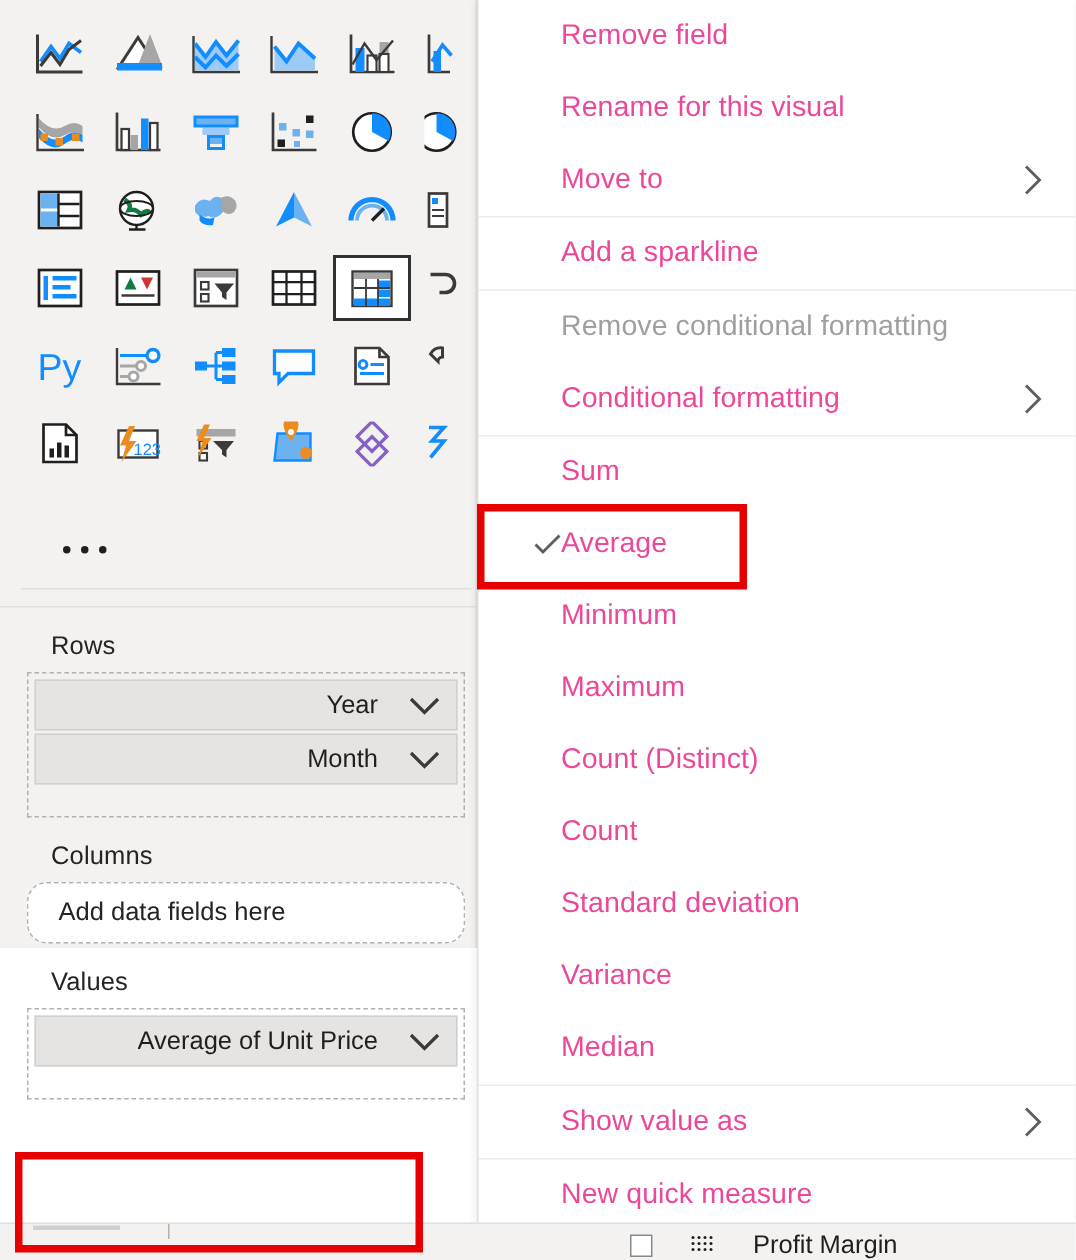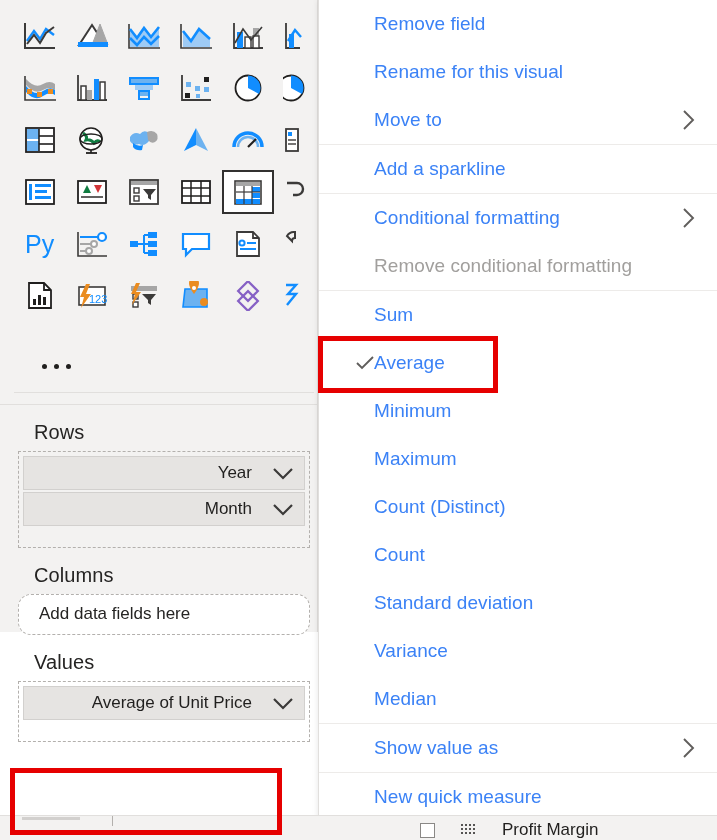--- a/index.html
+++ b/index.html
@@ -34,21 +34,21 @@
   }
   #more-visuals i{display:block;width:5px;height:5px;border-radius:50%;background:#201f1e;}
 
   .pane-divider{
     position:absolute;left:14px;width:300px;height:1px;background:#e1dfdd;
   }
 
   
   #wells{position:absolute;left:0;top:405px;width:318px;}
   .well-label{
-    font-size:20px;color:#252423;padding:16px 0 7px 34px;letter-spacing:.1px;
+    font-size:17px;color:#252423;padding:16px 0 7px 34px;letter-spacing:.1px;
   }
   .dropzone{
     margin:0 0 0 18px;width:292px;box-sizing:border-box;
     border:1px dashed #b3b0ad;background:transparent;
     padding:4px 4px 5px 4px;
   }
   .dropzone.empty{
     background:#ffffff;padding:9px 4px 10px 4px;border-radius:13px;
   }
   .placeholder{font-size:17px;color:#252423;padding-left:16px;}
@@ -90,21 +90,21 @@
     box-shadow:0 0 6px rgba(0,0,0,.10);
   }
   .mi{
     position:relative;height:48px;display:flex;align-items:center;
     box-sizing:border-box;padding:0 14px 0 0;
   }
   .mi .check{
     position:absolute;left:36px;top:0;height:48px;display:flex;align-items:center;
   }
   .mi .mlabel{
-    font-size:19px;color:#3b82f6;padding-left:55px;white-space:nowrap;
+    font-size:19px;color:#ec4899;padding-left:55px;white-space:nowrap;
     letter-spacing:.05px;
   }
   .mi.disabled .mlabel{color:#a19f9d;}
   .mi .submenu-arrow{
     position:absolute;right:22px;top:0;height:48px;display:flex;align-items:center;
   }
   .msep{height:1px;background:#edebe9;margin:0;}
 
   
   .redbox{position:absolute;border:5px solid #e60000;box-sizing:border-box;pointer-events:none;}
@@ -485,30 +485,30 @@
           <svg width="13" height="22" viewBox="0 0 13 22">
             <polyline points="2,2 11,11 2,20" stroke="#605e5c" stroke-width="1.9" fill="none"></polyline>
           </svg>
         </span>
       </div>
       <div class="msep"></div>
       <div class="mi">
         <span class="mlabel">Add a sparkline</span>
       </div>
       <div class="msep"></div>
+      <div class="mi disabled">
+        <span class="mlabel">Remove conditional formatting</span>
+      </div>
       <div class="mi">
         <span class="mlabel">Conditional formatting</span>
         <span class="submenu-arrow">
           <svg width="13" height="22" viewBox="0 0 13 22">
             <polyline points="2,2 11,11 2,20" stroke="#605e5c" stroke-width="1.9" fill="none"></polyline>
           </svg>
         </span>
-      </div>
-      <div class="mi disabled">
-        <span class="mlabel">Remove conditional formatting</span>
       </div>
       <div class="msep"></div>
       <div class="mi">
         <span class="mlabel">Sum</span>
       </div>
       <div class="mi">
         <span class="check">
           <svg width="20" height="16" viewBox="0 0 20 16">
             <polyline points="2,8 7,13 18,2" stroke="#605e5c" stroke-width="1.9" fill="none"></polyline>
           </svg>

